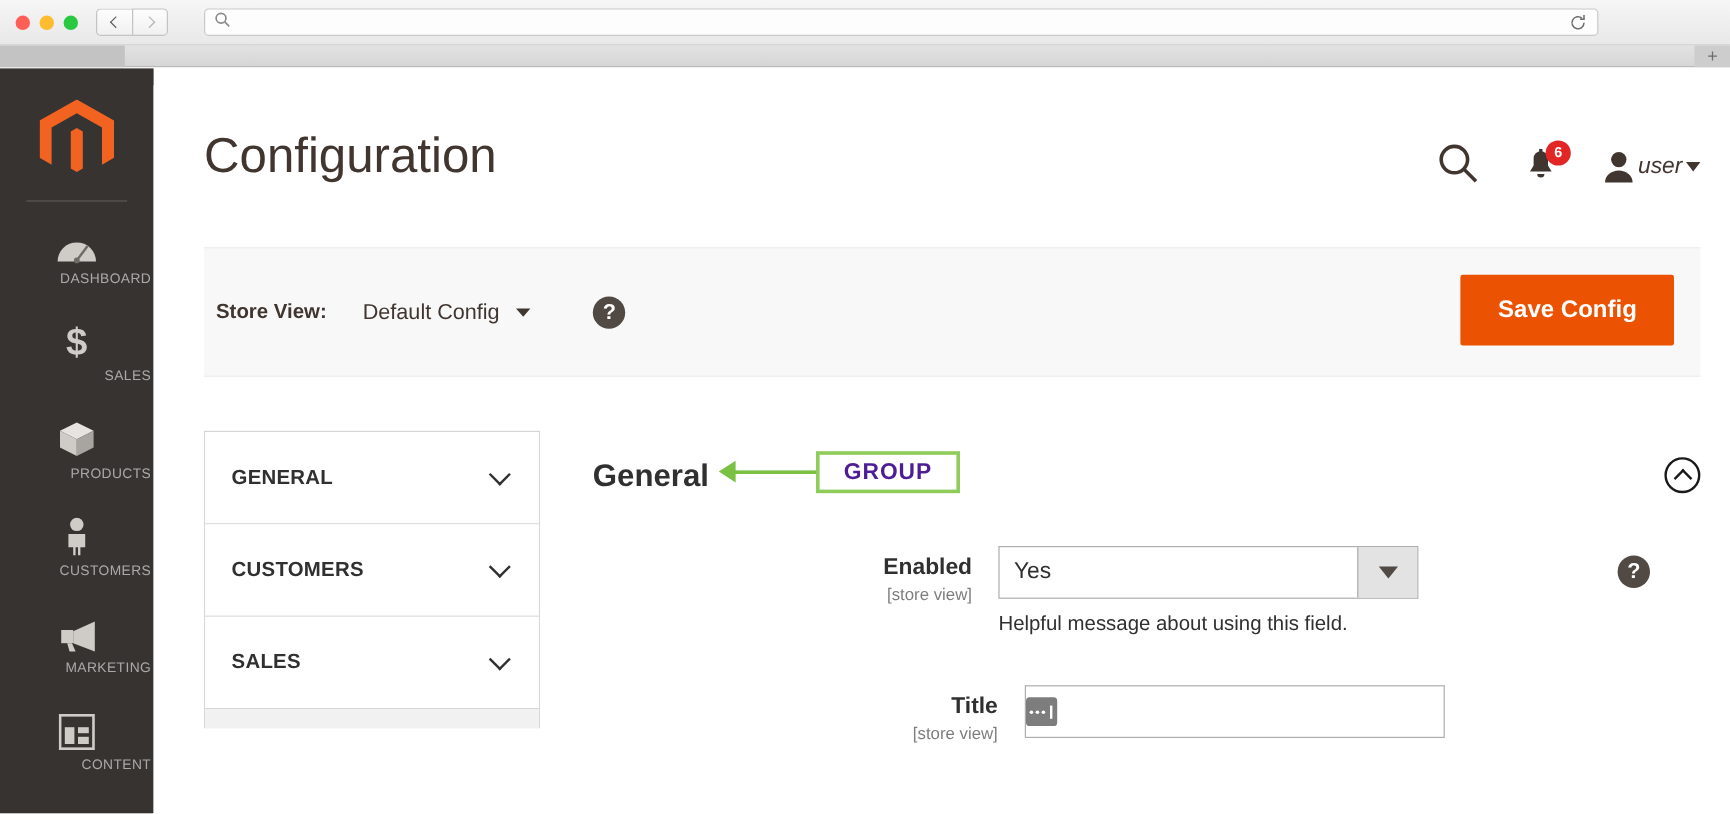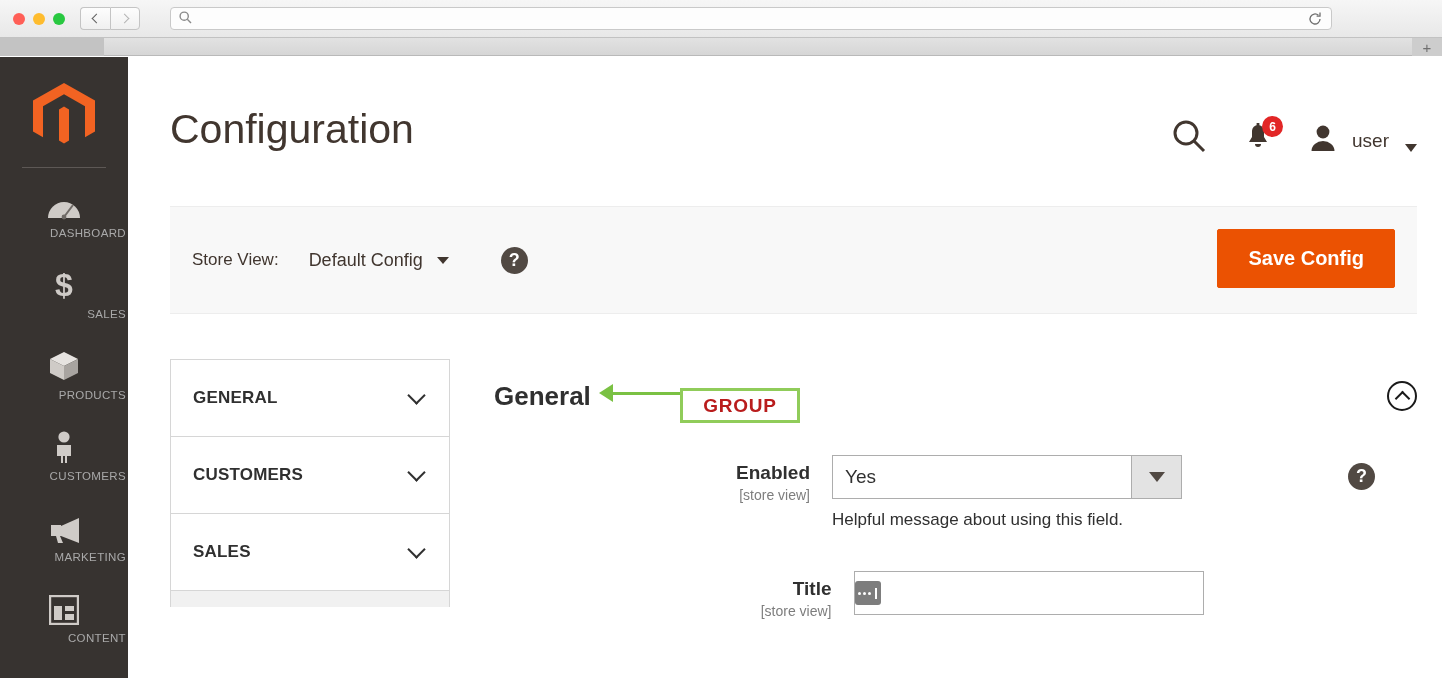--- a/index.html
+++ b/index.html
@@ -123,41 +123,41 @@
   }
   #notif-wrap { position: relative; display: flex; align-items: center; }
   #notif-badge {
     position: absolute; top: -7px; right: -11px;
     min-width: 21px; height: 21px; border-radius: 11px;
     background: #e22626; color: #fff;
     font-size: 12px; font-weight: bold;
     display: flex; align-items: center; justify-content: center;
     padding: 0 5px;
   }
-  #user-menu { display: flex; align-items: flex-end; gap: 16px; cursor: pointer; }
+  #user-menu { display: flex; align-items: center; gap: 3px; cursor: pointer; font-style: italic; }
   #user-name { font-size: 19px; color: #41362f; }
   .caret-down {
     width: 0; height: 0;
     border-left: 6px solid transparent;
     border-right: 6px solid transparent;
     border-top: 8px solid #41362f;
   }
 
   
   #store-view-bar {
     position: absolute; left: 42px; top: 135px;
     width: 1247px; height: 108px;
     background: #f8f8f8;
     border-top: 1px solid #ededed;
     border-bottom: 1px solid #ededed;
     display: flex; align-items: center;
   }
   #store-view-label {
-    margin-left: 22px;
-    font-size: 17px; font-weight: normal; color: #41362f;
+    margin-left: 10px;
+    font-size: 17px; font-weight: bold; color: #41362f;
   }
   #store-view-switcher {
     margin-left: 30px; display: flex; align-items: center; gap: 14px;
     cursor: pointer;
   }
   #store-view-value { font-size: 18px; color: #41362f; }
   .caret-down.sm {
     border-left-width: 6px; border-right-width: 6px; border-top-width: 7px;
   }
   .help-circle {
@@ -237,24 +237,24 @@
     border-top: 2.2px solid #1a1a1a;
     transform: rotate(45deg);
     margin-top: 4px;
   }
 
   
   .annot-box {
     position: absolute;
     border: 3px solid #90cc5a;
     background: #ffffff;
-    color: #b91c1c;
+    color: #4c1d95;
     font-size: 19px; font-weight: bold;
     letter-spacing: 0.8px;
-    display: flex; align-items: center; justify-content: center; margin-top: 12px;
+    display: flex; align-items: center; justify-content: center;
   }
   #annot-group { left: 186px; top: 17px; width: 120px; height: 35px; }
   #annot-arrow-line {
     position: absolute; left: 117px; top: 33px;
     width: 72px; height: 3px; background: #7ac143;
   }
   #annot-arrow-head {
     position: absolute; left: 105px; top: 25px;
     width: 0; height: 0;
     border-top: 9px solid transparent;

